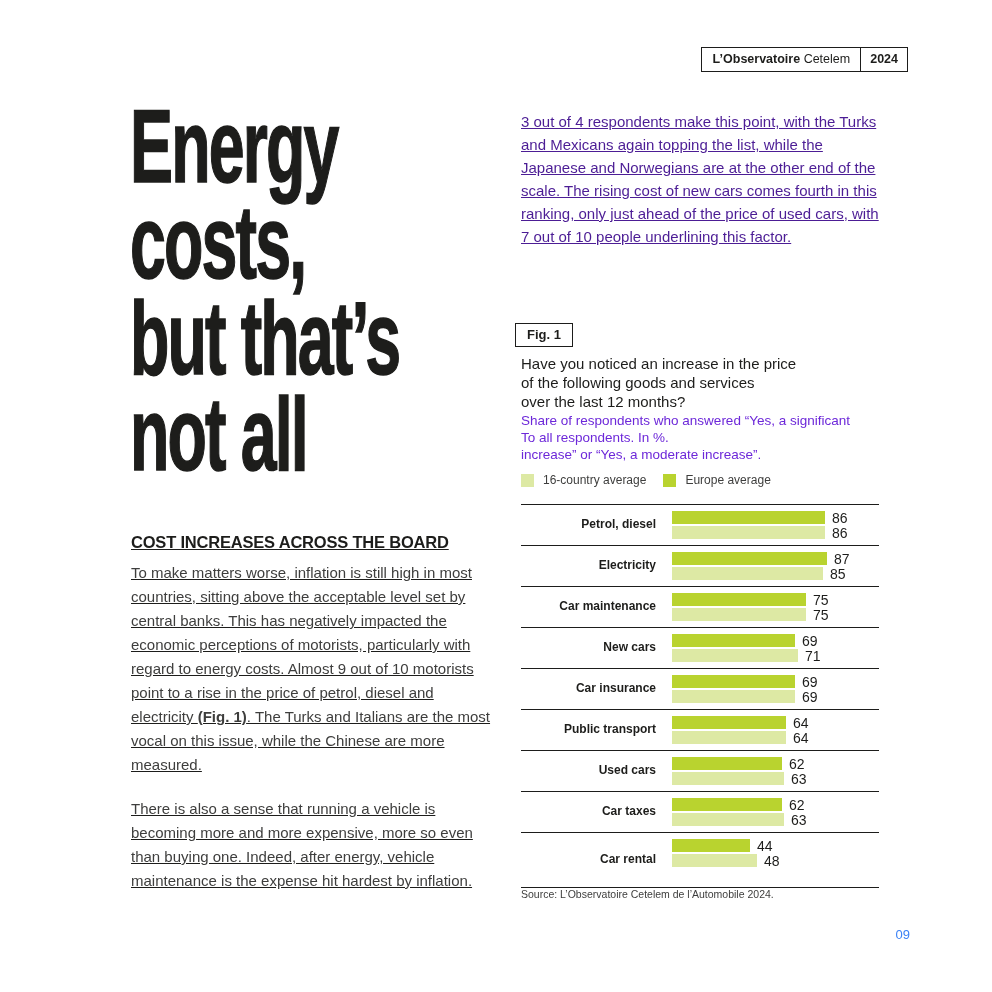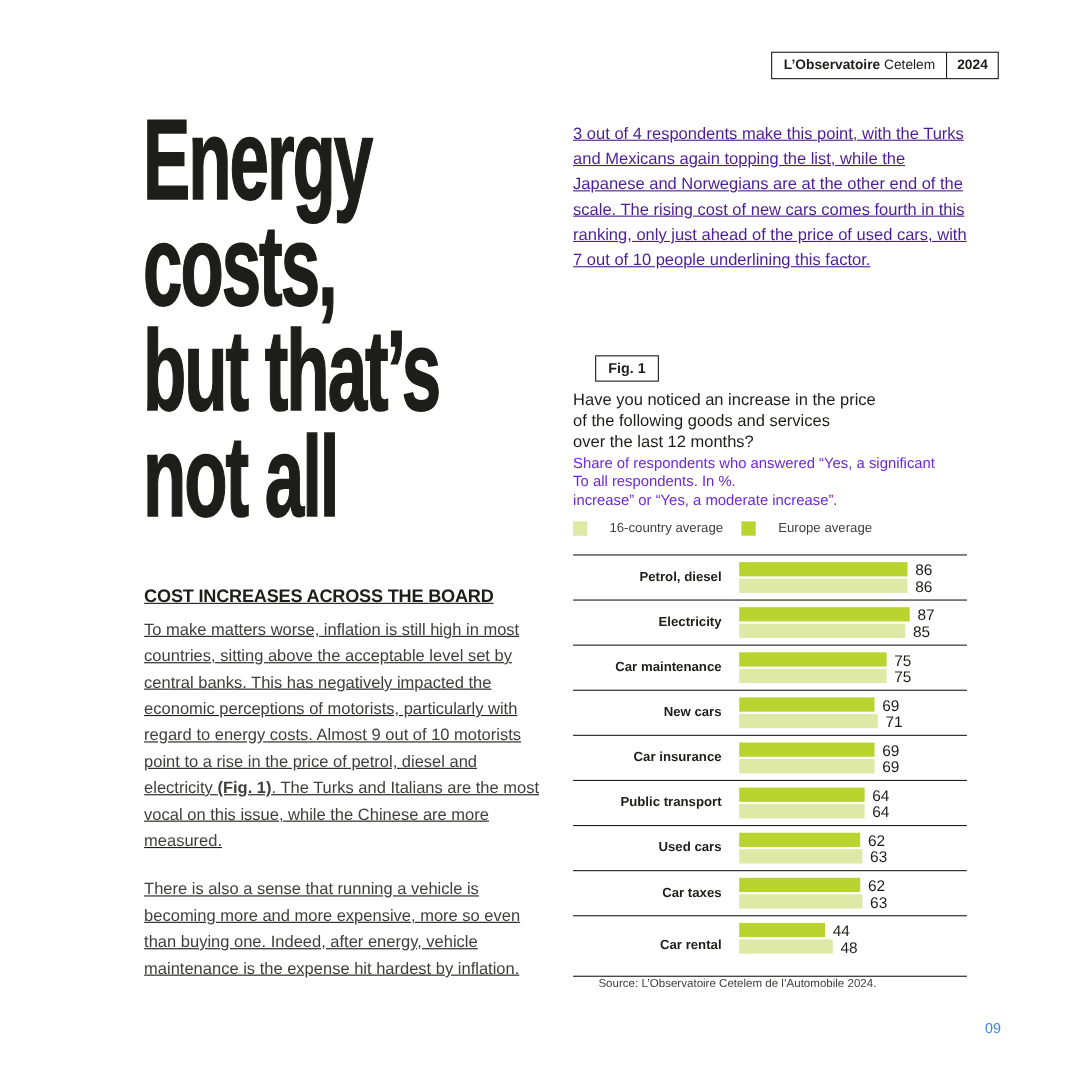--- a/index.html
+++ b/index.html
@@ -22,51 +22,51 @@
     color:#1d1d1b;transform:scaleX(0.62);transform-origin:0 0;
     -webkit-text-stroke:1.5px #1d1d1b;white-space:nowrap;
   }
   
   .intro{
     position:absolute;left:521px;top:110px;width:364px;
     font-size:15px;line-height:23px;color:#4c1d95;text-decoration:underline;
   }
   
   .fig-tag{
-    position:absolute;left:541px;top:323px;border:1.5px solid #1d1d1b;
+    position:absolute;left:515px;top:323px;border:1.5px solid #1d1d1b;
     padding:3px 11px 4px;font-size:13px;font-weight:700;background:#fff;
   }
   .fig-title{
     position:absolute;left:521px;top:354px;font-size:15px;font-weight:400;
     line-height:19px;color:#1d1d1b;
   }
   .fig-subtitle{
     position:absolute;left:521px;top:412px;font-size:13.5px;line-height:17px;color:#6d28d9;
   }
   
   .legend{
     position:absolute;left:521px;top:473px;display:flex;gap:17px;align-items:center;
     font-size:12px;color:#3e3e3d;
   }
-  .lg-item{display:flex;align-items:center;gap:20px;}
+  .lg-item{display:flex;align-items:center;gap:9px;}
   .lg-swatch{width:13px;height:13px;}
   
   .chart{position:absolute;left:521px;top:504px;width:358px;}
   .crow{height:41px;border-top:1px solid #1d1d1b;display:flex;box-sizing:border-box;}
   .crow:last-child{border-bottom:1px solid #1d1d1b;height:56px;}
   .clabel{
     width:135px;display:flex;align-items:center;justify-content:flex-end;
     text-align:right;font-size:12px;font-weight:700;color:#1d1d1b;line-height:1.15;
   }
   .cbars{margin-left:16px;padding-top:6px;}
   .cline{display:flex;align-items:center;height:13px;margin-bottom:2px;}
   .cbar{height:13px;}
   .cval{margin-left:7px;font-size:14px;color:#1d1d1b;line-height:1;}
   
-  .source{position:absolute;left:544px;top:888px;font-size:10.5px;color:#3e3e3d;}
+  .source{position:absolute;left:521px;top:888px;font-size:10.5px;color:#3e3e3d;}
   .pagenum{position:absolute;right:82px;top:927px;font-size:13px;color:#3b82f6;}
   
   .body-col{position:absolute;left:131px;top:533px;width:362px;text-decoration:underline;}
   .body-col h2{
     margin:0 0 9px 0;font-size:16.5px;font-weight:700;color:#1d1d1b;
     letter-spacing:-0.2px;
   }
   .body-col p{margin:0;font-size:15px;line-height:24px;color:#3e3e3d;}
   .body-col p.second{margin-top:20px;}
   .body-col p b{font-weight:700;color:#3e3e3d;}

